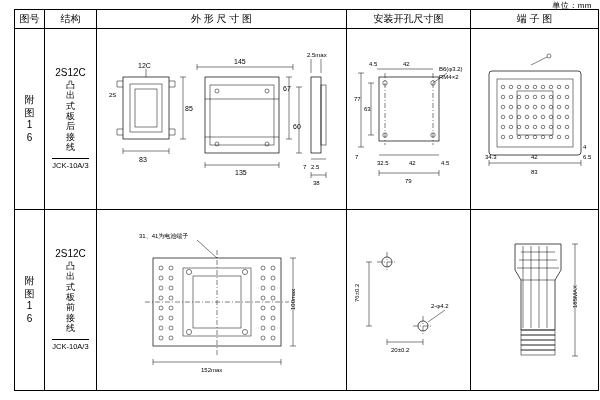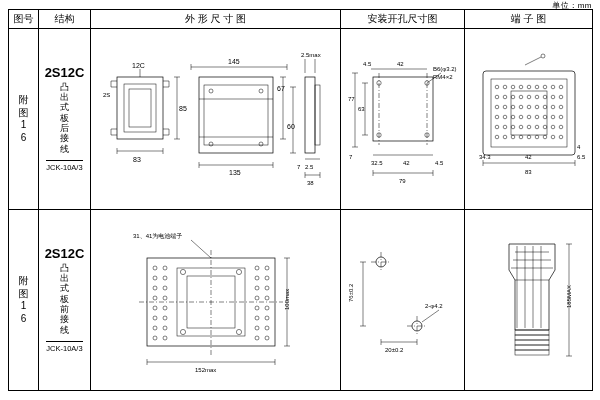--- a/index.html
+++ b/index.html
@@ -1,31 +1,31 @@
 <!DOCTYPE html>
 <html><head>
 <meta charset="utf-8">
 <style>
   html,body{margin:0;padding:0;background:#fff;}
   body{width:600px;height:400px;font-family:"Liberation Sans","DejaVu Sans",sans-serif;color:#000;}
   #sheet{position:relative;width:600px;height:400px;overflow:hidden;background:#fff;}
   .unitline{position:absolute;top:0px;right:8px;font-size:8px;letter-spacing:0.5px;}
-  table.grid{position:absolute;left:8px;top:9px;width:474px;height:382px;border-collapse:collapse;table-layout:fixed;}
+  table.grid{position:absolute;left:14px;top:9px;width:474px;height:382px;border-collapse:collapse;table-layout:fixed;}
   table.grid td{border:1px solid #000;vertical-align:middle;text-align:center;padding:0;}
   .hdr{height:18px;font-size:10px;}
   .col-no{width:30px;}
   .col-struct{width:52px;}
   .col-outline{width:250px;}
   .col-mount{width:124px;}
   .col-term{width:128px;}
   .rowcell{position:relative;height:180px;}
   .nocell{font-size:10px;line-height:1.25;}
   .nocell .stackword{display:block;}
   .structcell{font-size:9px;line-height:1.2;position:relative;}
-  .structtop{font-size:13px;font-weight:bold;margin-bottom:1px;}
+  .structtop{font-size:10px;font-weight:normal;margin-bottom:1px;}
   .structbody{font-size:9px;line-height:1.15;}
   .structfoot{font-size:7.5px;margin-top:6px;border-top:1px solid #000;padding-top:2px;display:inline-block;}
   .panel{position:absolute;left:0;top:0;width:100%;height:100%;}
   svg{display:block;}
   .t{font-family:"Liberation Sans","DejaVu Sans",sans-serif;font-size:6px;fill:#000;}
   .t7{font-size:7px;}
   .t6{font-size:6px;}
   .ln{stroke:#000;stroke-width:0.7;fill:none;}
   .lnthin{stroke:#000;stroke-width:0.5;fill:none;}
   .dashdot{stroke:#000;stroke-width:0.5;fill:none;stroke-dasharray:5 2 1 2;}

